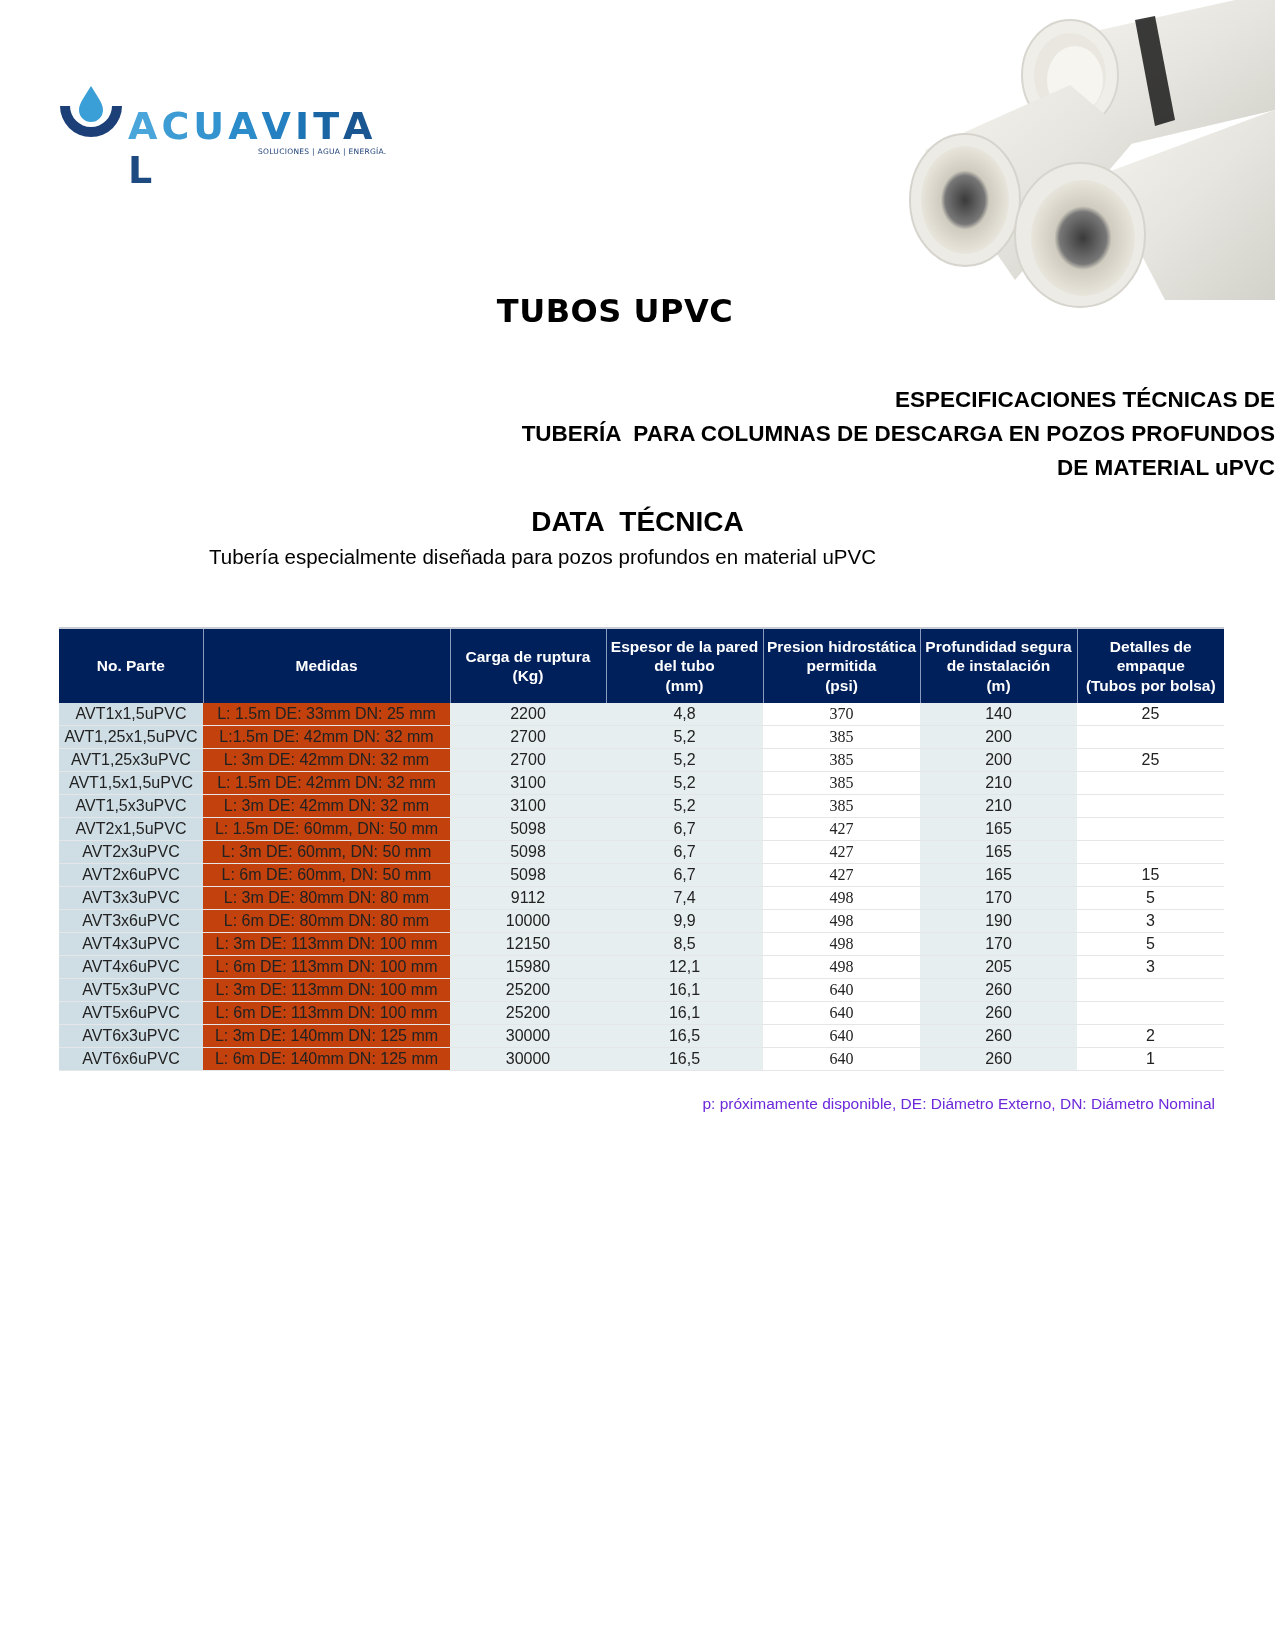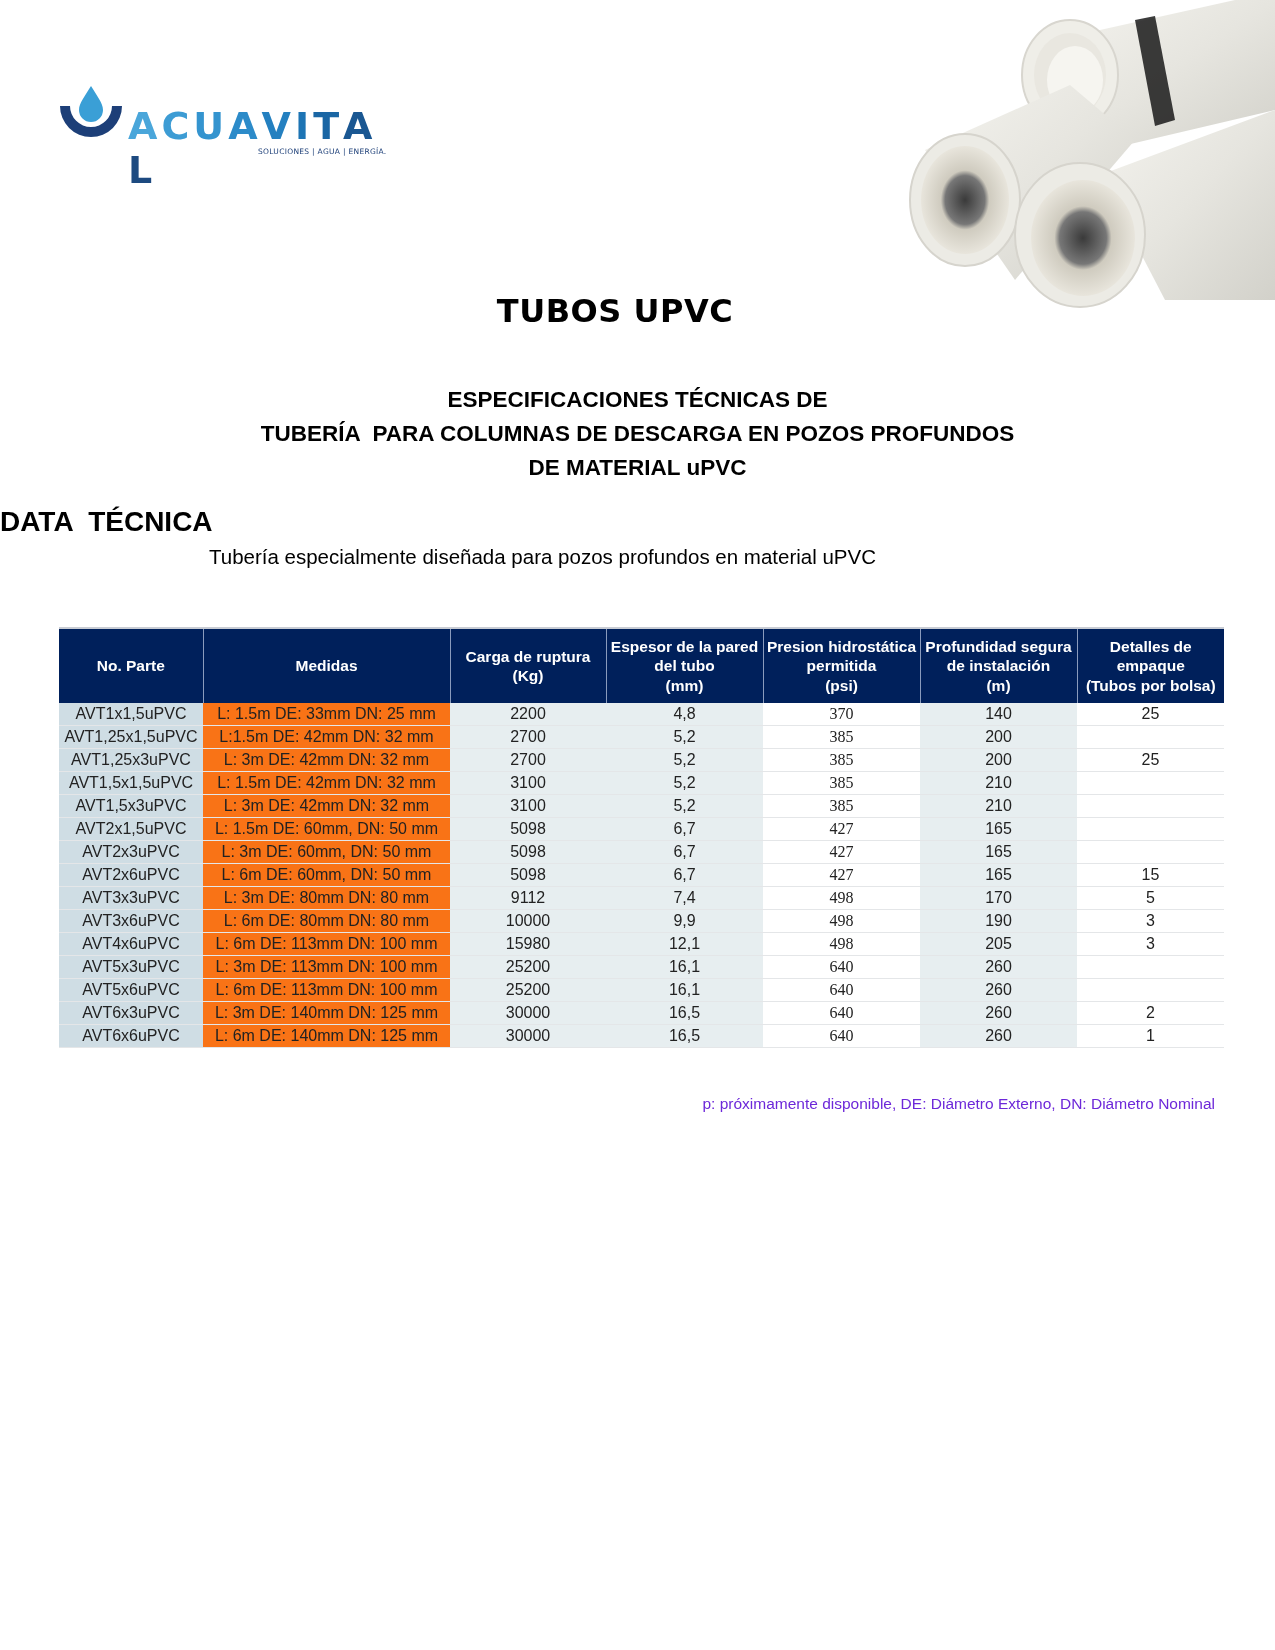--- a/index.html
+++ b/index.html
@@ -10,34 +10,34 @@
   .logo-mark { position: absolute; left: 0; top: 0; width: 66px; height: 64px; }
   .logo-word { position: absolute; left: 70px; top: 20px; font-family: "DejaVu Sans", sans-serif; font-weight: bold; font-size: 38px; letter-spacing: 4px; line-height: 44px; }
   .logo-word span { display: inline-block; }
   .logo-tag { position: absolute; left: 200px; top: 63px; font-family: "DejaVu Sans", sans-serif; font-size: 7.5px; color: #1d3f78; letter-spacing: 0.3px; white-space: nowrap; }
 
   
   .photo { position: absolute; left: 905px; top: 0; width: 370px; height: 325px; }
 
   
   .title { position: absolute; left: 0; width: 1230px; top: 292px; text-align: center; font-family: "DejaVu Sans", sans-serif; font-weight: bold; font-size: 32px; letter-spacing: 0.5px; }
-  .spec { position: absolute; left: 0; width: 1275px; top: 383px; text-align: center; font-family: "Liberation Sans", sans-serif; font-weight: bold; font-size: 22.5px; line-height: 34px; }
+  .spec { position: absolute; left: 0; width: 1275px; top: 383px; text-align: right; font-family: "Liberation Sans", sans-serif; font-weight: bold; font-size: 22.5px; line-height: 34px; }
   .spec div { white-space: pre; }
-  .data-title { position: absolute; left: 0; width: 1275px; top: 506px; font-weight: bold; font-size: 28px; white-space: pre; }
+  .data-title { position: absolute; left: 0; width: 1275px; top: 506px; text-align: center; font-weight: bold; font-size: 28px; white-space: pre; }
   .data-sub { position: absolute; left: 0; width: 1085px; top: 545px; text-align: center; font-size: 20.5px; }
 
   
   .table-wrap { position: absolute; left: 59px; top: 627px; width: 1165px; border-top: 2px solid #c8ccd4; }
   table { border-collapse: collapse; width: 1165px; table-layout: fixed; font-family: "Liberation Sans", sans-serif; }
   thead th { background: #00205b; color: #ffffff; font-weight: bold; font-size: 15.5px; line-height: 19.5px; height: 74px; padding: 0 2px; vertical-align: middle; text-align: center; border-left: 1px solid #8a9bbd; }
   thead th:first-child { border-left: none; }
   thead th .cell-label { white-space: pre-line; display: block; }
   tbody td { font-size: 16px; height: 22px; line-height: 22px; text-align: center; padding: 0; color: #222; border-bottom: 1px solid #e4e6e8; white-space: nowrap; }
   tbody td.c0 { background: #cfdde4; }
-  tbody td.c1 { background: #f97316; }
+  tbody td.c1 { background: #c2410c; }
   tbody td.c2 { background: #e7eef0; }
   tbody td.c3 { background: #e7eef0; }
   tbody td.c4 { background: #ffffff; font-family: Liberation Serif, serif; }
   tbody td.c5 { background: #e7eef0; }
   tbody td.c6 { background: #ffffff; }
 
   .footnote { position: absolute; right: 60px; top: 1095px; font-size: 15.5px; color: #6d28d9; }
 </style>
 </head>
 <body>
@@ -227,20 +227,29 @@
         <tr>
           <td class="c0">AVT3x6uPVC</td>
           <td class="c1">L: 6m DE: 80mm DN: 80 mm</td>
           <td class="c2">10000</td>
           <td class="c3">9,9</td>
           <td class="c4">498</td>
           <td class="c5">190</td>
           <td class="c6">3</td>
         </tr>
         <tr>
+          <td class="c0">AVT4x3uPVC</td>
+          <td class="c1">L: 3m DE: 113mm DN: 100 mm</td>
+          <td class="c2">12150</td>
+          <td class="c3">8,5</td>
+          <td class="c4">498</td>
+          <td class="c5">170</td>
+          <td class="c6">5</td>
+        </tr>
+        <tr>
           <td class="c0">AVT4x6uPVC</td>
           <td class="c1">L: 6m DE: 113mm DN: 100 mm</td>
           <td class="c2">15980</td>
           <td class="c3">12,1</td>
           <td class="c4">498</td>
           <td class="c5">205</td>
           <td class="c6">3</td>
         </tr>
         <tr>
           <td class="c0">AVT5x3uPVC</td>

